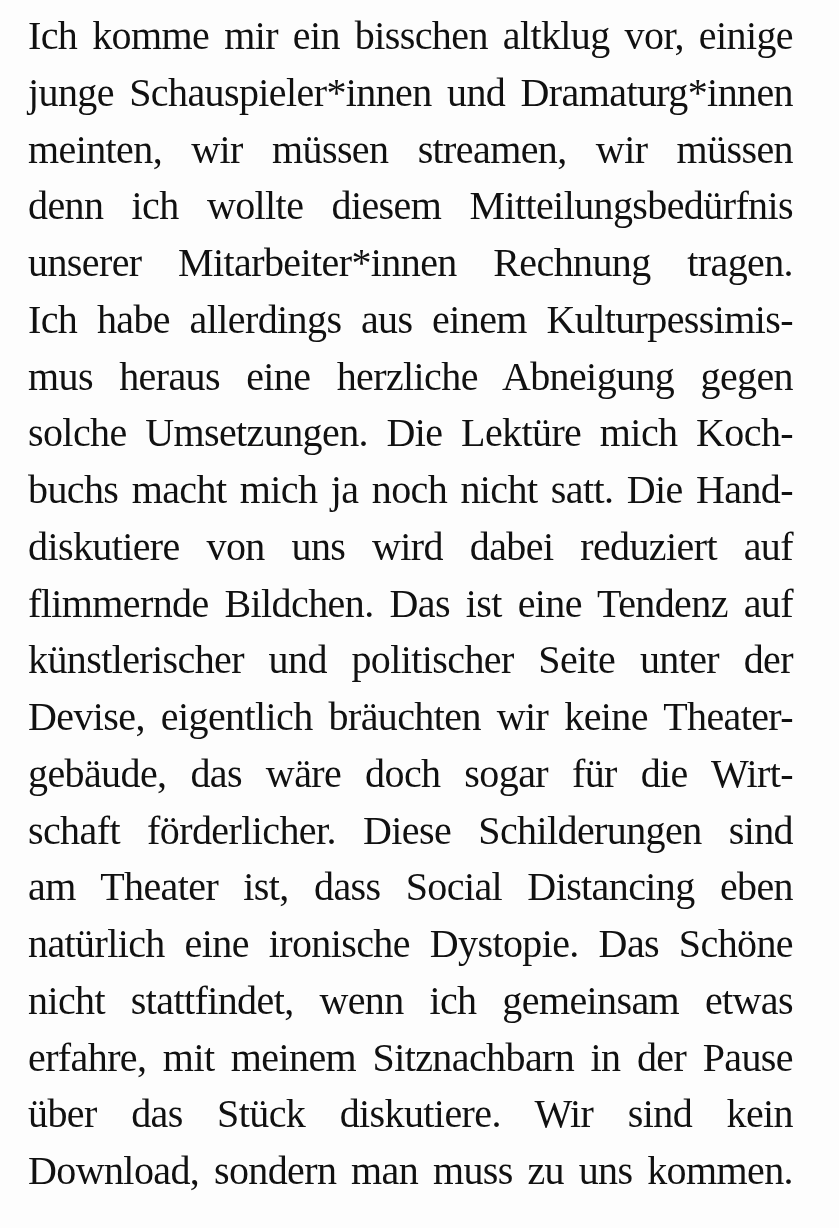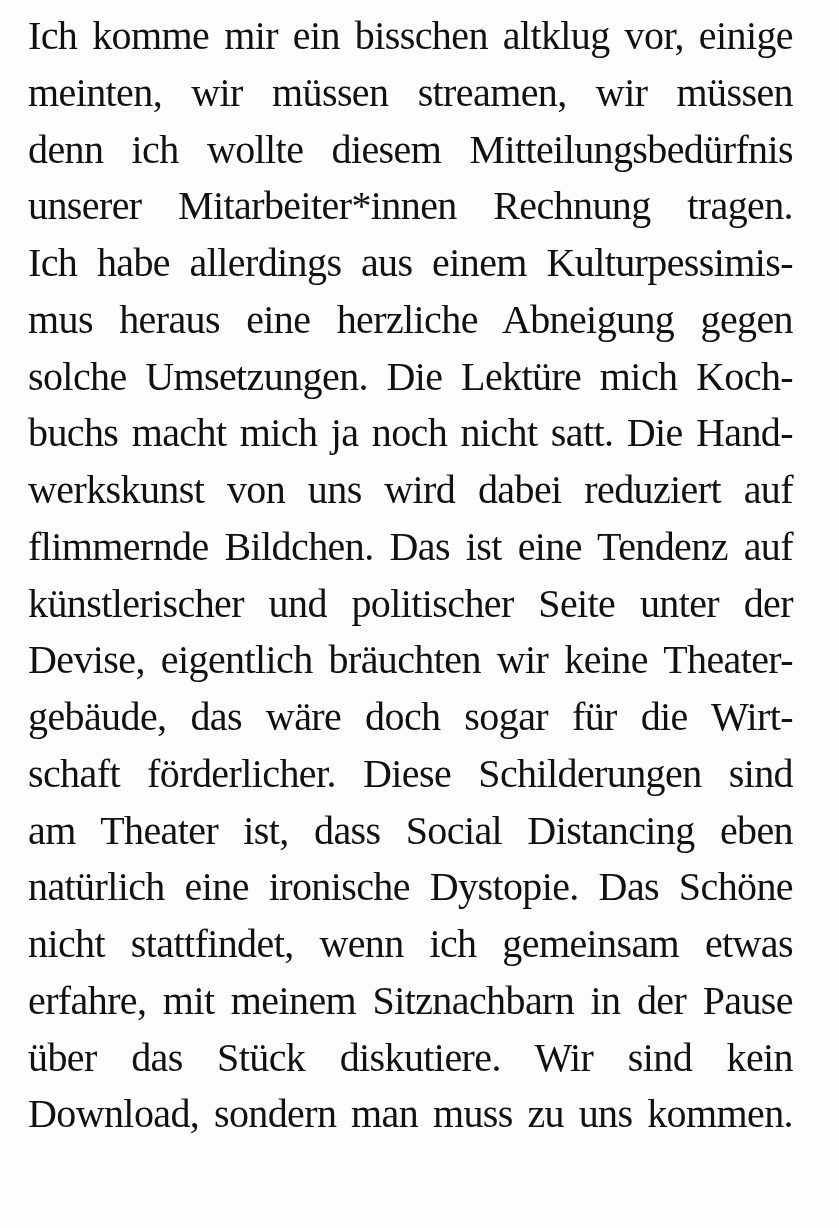--- a/index.html
+++ b/index.html
@@ -40,28 +40,29 @@
       text-align: justify;
       text-align-last: justify;
       white-space: normal;
     }
   </style>
 </head>
 <body>
 
 <div class="page">
   <div class="line"><span class="txt">Ich komme mir ein bisschen altklug vor, einige</span></div>
+  <div class="line"><span class="txt">junge Schauspieler*innen und Dramaturg*innen</span></div>
   <div class="line"><span class="txt">meinten, wir müssen streamen, wir müssen</span></div>
   <div class="line"><span class="txt">denn ich wollte diesem Mitteilungsbedürfnis</span></div>
   <div class="line"><span class="txt">unserer Mitarbeiter*innen Rechnung tragen.</span></div>
   <div class="line"><span class="txt">Ich habe allerdings aus einem Kulturpessimis-</span></div>
   <div class="line"><span class="txt">mus heraus eine herzliche Abneigung gegen</span></div>
   <div class="line"><span class="txt">solche Umsetzungen. Die Lektüre mich Koch-</span></div>
   <div class="line"><span class="txt">buchs macht mich ja noch nicht satt. Die Hand-</span></div>
-  <div class="line"><span class="txt">werkskunst von uns wird dabei reduziert auf</span></div>
+  <div class="line"><span class="txt">diskutiere von uns wird dabei reduziert auf</span></div>
   <div class="line"><span class="txt">flimmernde Bildchen. Das ist eine Tendenz auf</span></div>
   <div class="line"><span class="txt">künstlerischer und politischer Seite unter der</span></div>
   <div class="line"><span class="txt">Devise, eigentlich bräuchten wir keine Theater-</span></div>
   <div class="line"><span class="txt">gebäude, das wäre doch sogar für die Wirt-</span></div>
   <div class="line"><span class="txt">schaft förderlicher. Diese Schilderungen sind</span></div>
   <div class="line"><span class="txt">am Theater ist, dass Social Distancing eben</span></div>
   <div class="line"><span class="txt">natürlich eine ironische Dystopie. Das Schöne</span></div>
   <div class="line"><span class="txt">nicht stattfindet, wenn ich gemeinsam etwas</span></div>
   <div class="line"><span class="txt">erfahre, mit meinem Sitznachbarn in der Pause</span></div>
   <div class="line"><span class="txt">über das Stück diskutiere. Wir sind kein</span></div>

